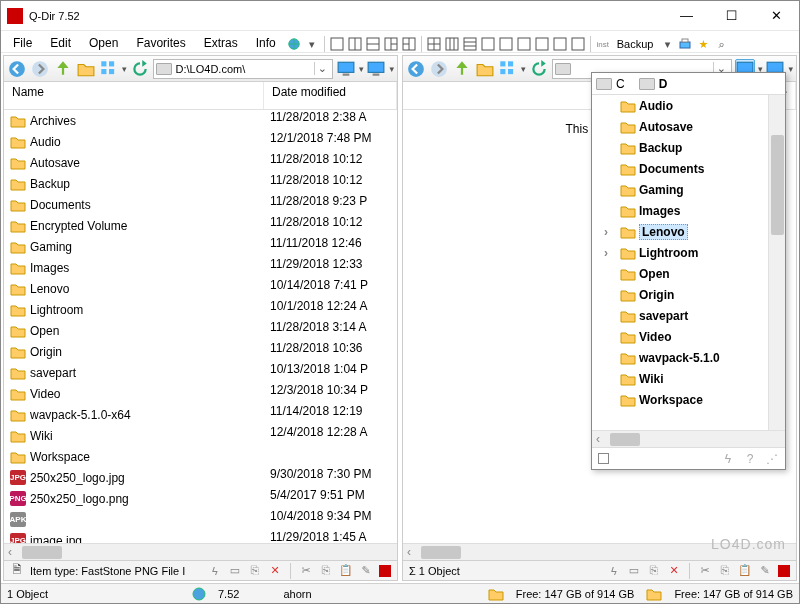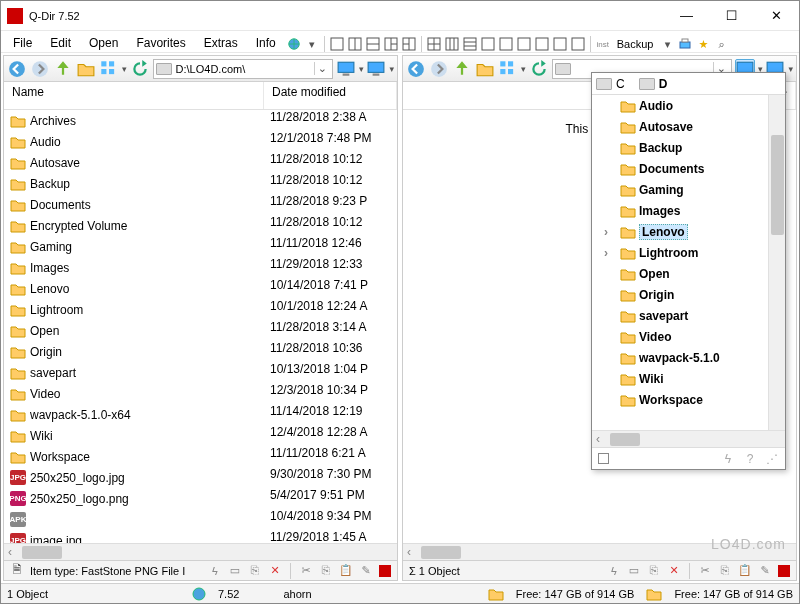--- a/index.html
+++ b/index.html
@@ -390,21 +390,20 @@
             </span>
             <span class="date">12/4/2018 12:28 A</span>
           </div>
           <div class="row">
             <span class="name">
               <span class="folder-ic"><svg viewBox="0 0 16 14">
                   <path d="M1 3h5l2 2h7v8H1z" fill="#fc6" stroke="#c90"></path>
                 </svg></span>
               <span>Workspace</span>
             </span>
-            <span class="date">11/11/2018 6:21 A</span>
           </div>
           <div class="row">
             <span class="name">
               <span class="file-ic jpg">JPG</span>
               <span>250x250_logo.jpg</span>
             </span>
             <span class="date">9/30/2018 7:30 PM</span>
           </div>
           <div class="row">
             <span class="name">

